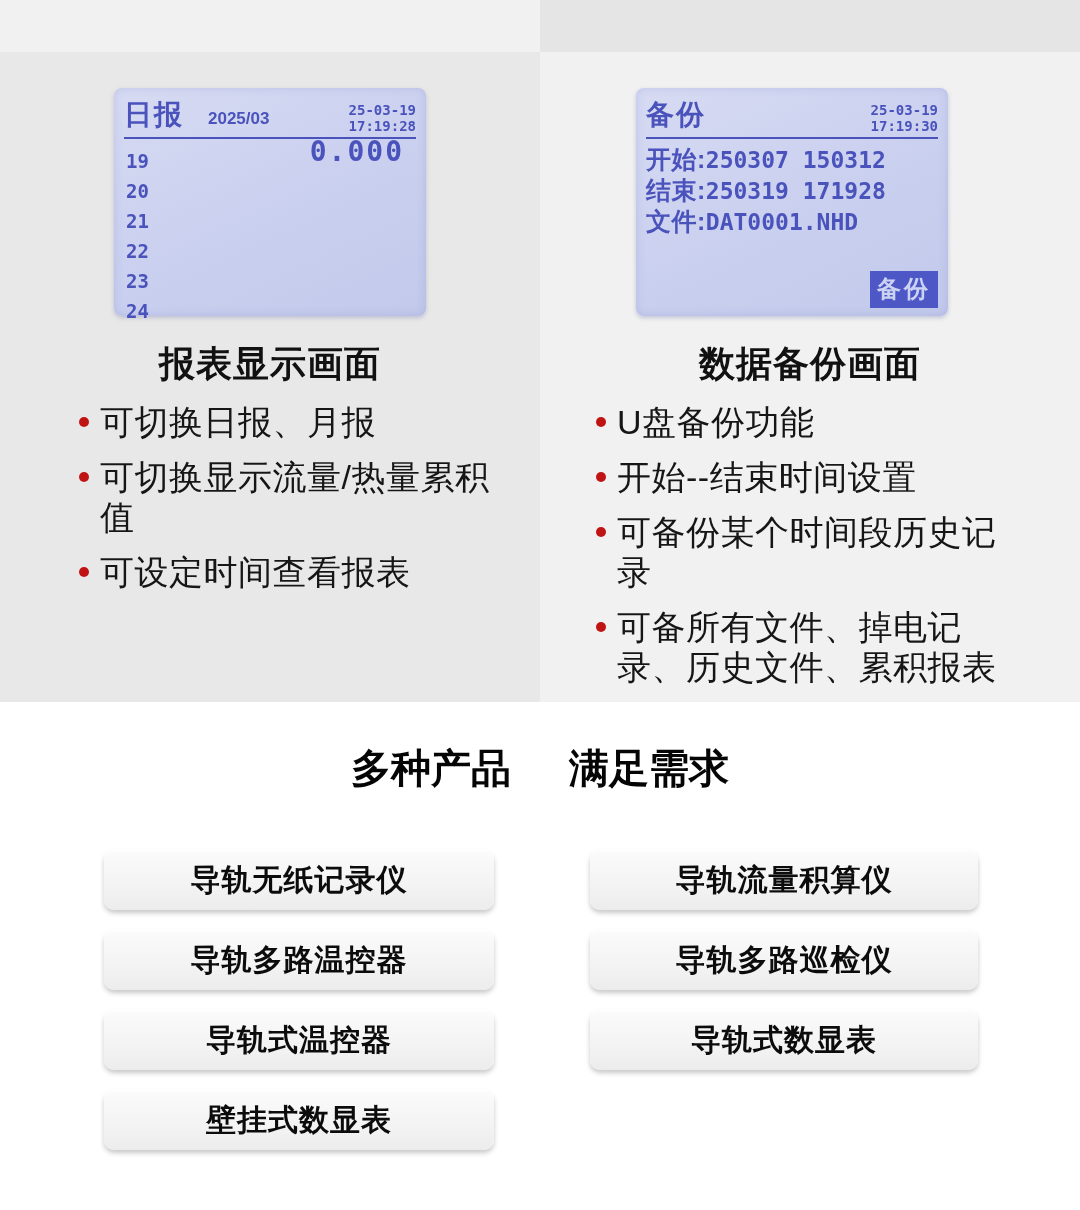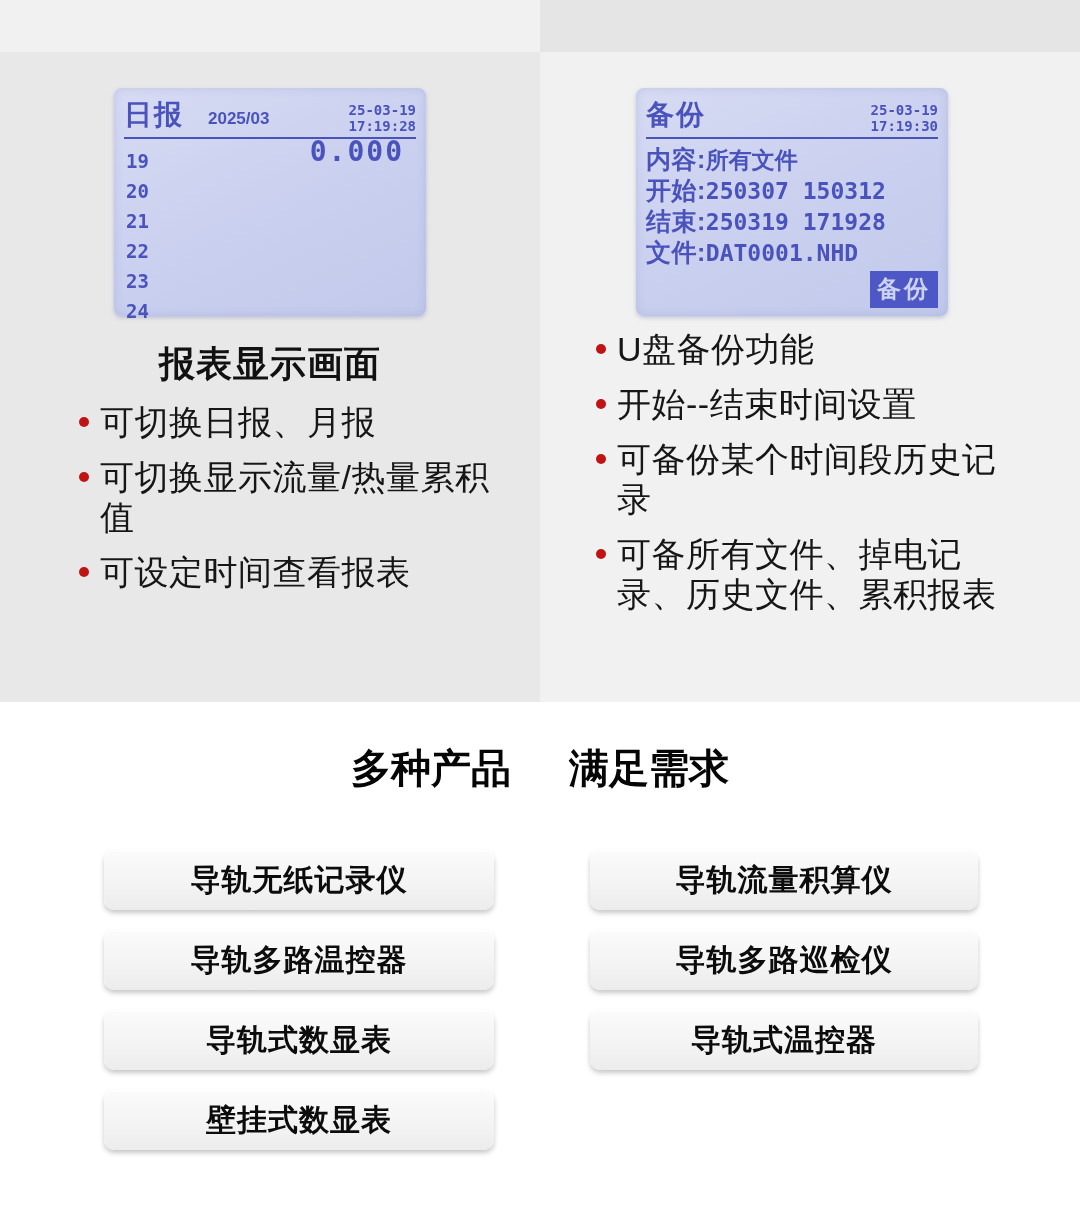--- a/index.html
+++ b/index.html
@@ -118,44 +118,44 @@
         <div class="lcd-header">
           <div class="lcd-title-group">
             <span class="lcd-title">备份</span>
           </div>
           <div class="lcd-datetime">
             <div>25-03-19</div>
             <div>17:19:30</div>
           </div>
         </div>
         <div class="backup-lines">
-          <div class="lcd-line"><span class="field-label">内容:</span><span class="field-value">所有文件</span></div>
           <div class="lcd-line"><span class="field-label">开始:</span><span class="field-value">250307 150312</span></div>
           <div class="lcd-line"><span class="field-label">结束:</span><span class="field-value">250319 171928</span></div>
           <div class="lcd-line"><span class="field-label">文件:</span><span class="field-value">DAT0001.NHD</span></div>
         </div>
         <div class="backup-badge">备份</div>
       </div>
+      <div class="caption">数据备份画面</div>
       <ul class="bullets">
         <li><span class="dot"></span><span>U盘备份功能</span></li>
         <li><span class="dot"></span><span>开始--结束时间设置</span></li>
         <li><span class="dot"></span><span>可备份某个时间段历史记录</span></li>
         <li><span class="dot"></span><span>可备所有文件、掉电记录、历史文件、累积报表</span></li>
       </ul>
     </div>
   </div>
 
   <div class="products">
     <div class="products-heading">
       <span class="part1">多种产品</span><span class="part2">满足需求</span>
     </div>
     <div class="product-grid">
       <div class="product-button">导轨无纸记录仪</div>
       <div class="product-button">导轨流量积算仪</div>
       <div class="product-button">导轨多路温控器</div>
       <div class="product-button">导轨多路巡检仪</div>
+      <div class="product-button">导轨式温控器</div>
       <div class="product-button">导轨式数显表</div>
-      <div class="product-button">导轨式温控器</div>
       <div class="product-button">壁挂式数显表</div>
     </div>
   </div>
 
 </div>
 
 </body></html>

